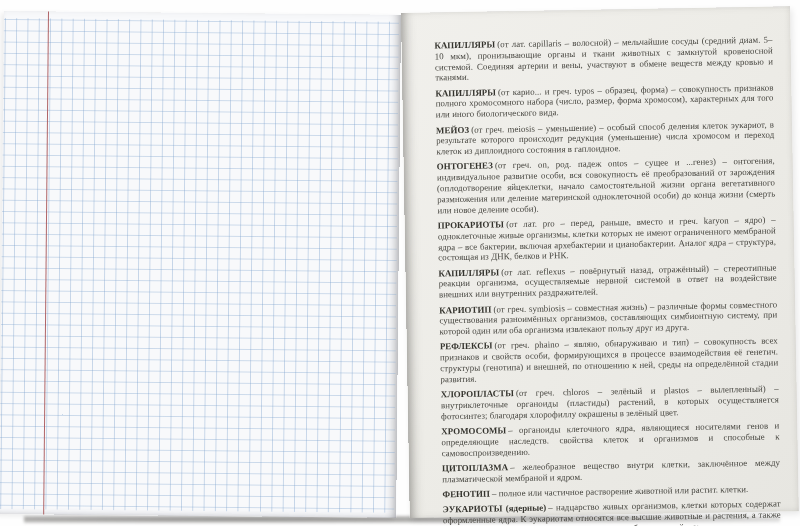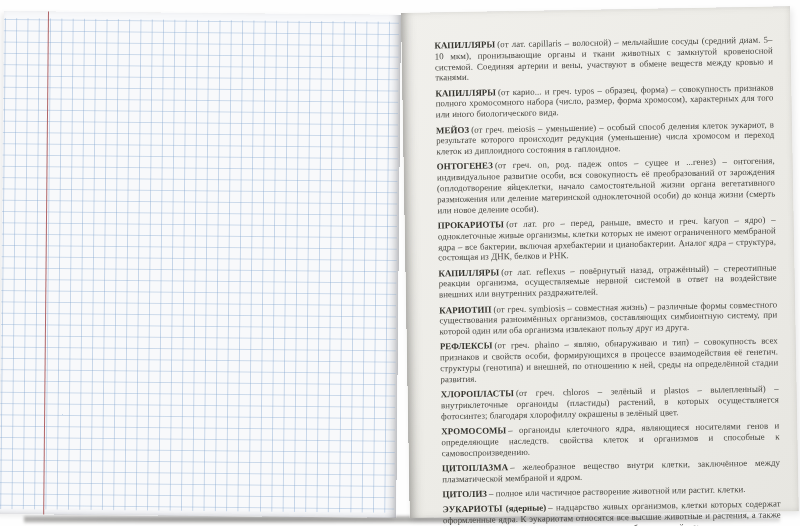--- a/index.html
+++ b/index.html
@@ -119,20 +119,20 @@
       <p class="entry"><span class="term">КАРИОТИП</span><span class="def">(от греч. symbiosis – совместная жизнь) – различные формы совместного существования разноимённых организмов, составляющих симбионтную систему, при которой один или оба организма извлекают пользу друг из друга.</span></p>
 
       <p class="entry"><span class="term">РЕФЛЕКСЫ</span><span class="def">(от греч. phaino – являю, обнаруживаю и тип) – совокупность всех признаков и свойств особи, формирующихся в процессе взаимодействия её генетич. структуры (генотипа) и внешней, по отношению к ней, среды на определённой стадии развития.</span></p>
 
       <p class="entry"><span class="term">ХЛОРОПЛАСТЫ</span><span class="def">(от греч. chloros – зелёный и plastos – вылепленный) – внутриклеточные органоиды (пластиды) растений, в которых осуществляется фотосинтез; благодаря хлорофиллу окрашены в зелёный цвет.</span></p>
 
       <p class="entry"><span class="term">ХРОМОСОМЫ</span><span class="def">– органоиды клеточного ядра, являющиеся носителями генов и определяющие наследств. свойства клеток и организмов и способные к самовоспроизведению.</span></p>
 
       <p class="entry"><span class="term">ЦИТОПЛАЗМА</span><span class="def">– желеобразное вещество внутри клетки, заключённое между плазматической мембраной и ядром.</span></p>
 
-      <p class="entry"><span class="term">ЦИТОЛИЗ</span><span class="def">– полное или частичное растворение животной или растит. клетки.</span></p>
+      <p class="entry"><span class="term">ФЕНОТИП</span><span class="def">– полное или частичное растворение животной или растит. клетки.</span></p>
 
       <p class="entry"><span class="term">ЭУКАРИОТЫ (ядерные)</span><span class="def">– надцарство живых организмов, клетки которых содержат оформленные ядра. К эукариотам относятся все высшие животные и растения, а также одноклеточные и многоклеточные водоросли, грибы и простейшие.</span></p>
 
     </div>
   </div>
 
 </div>
 
 </body></html>

